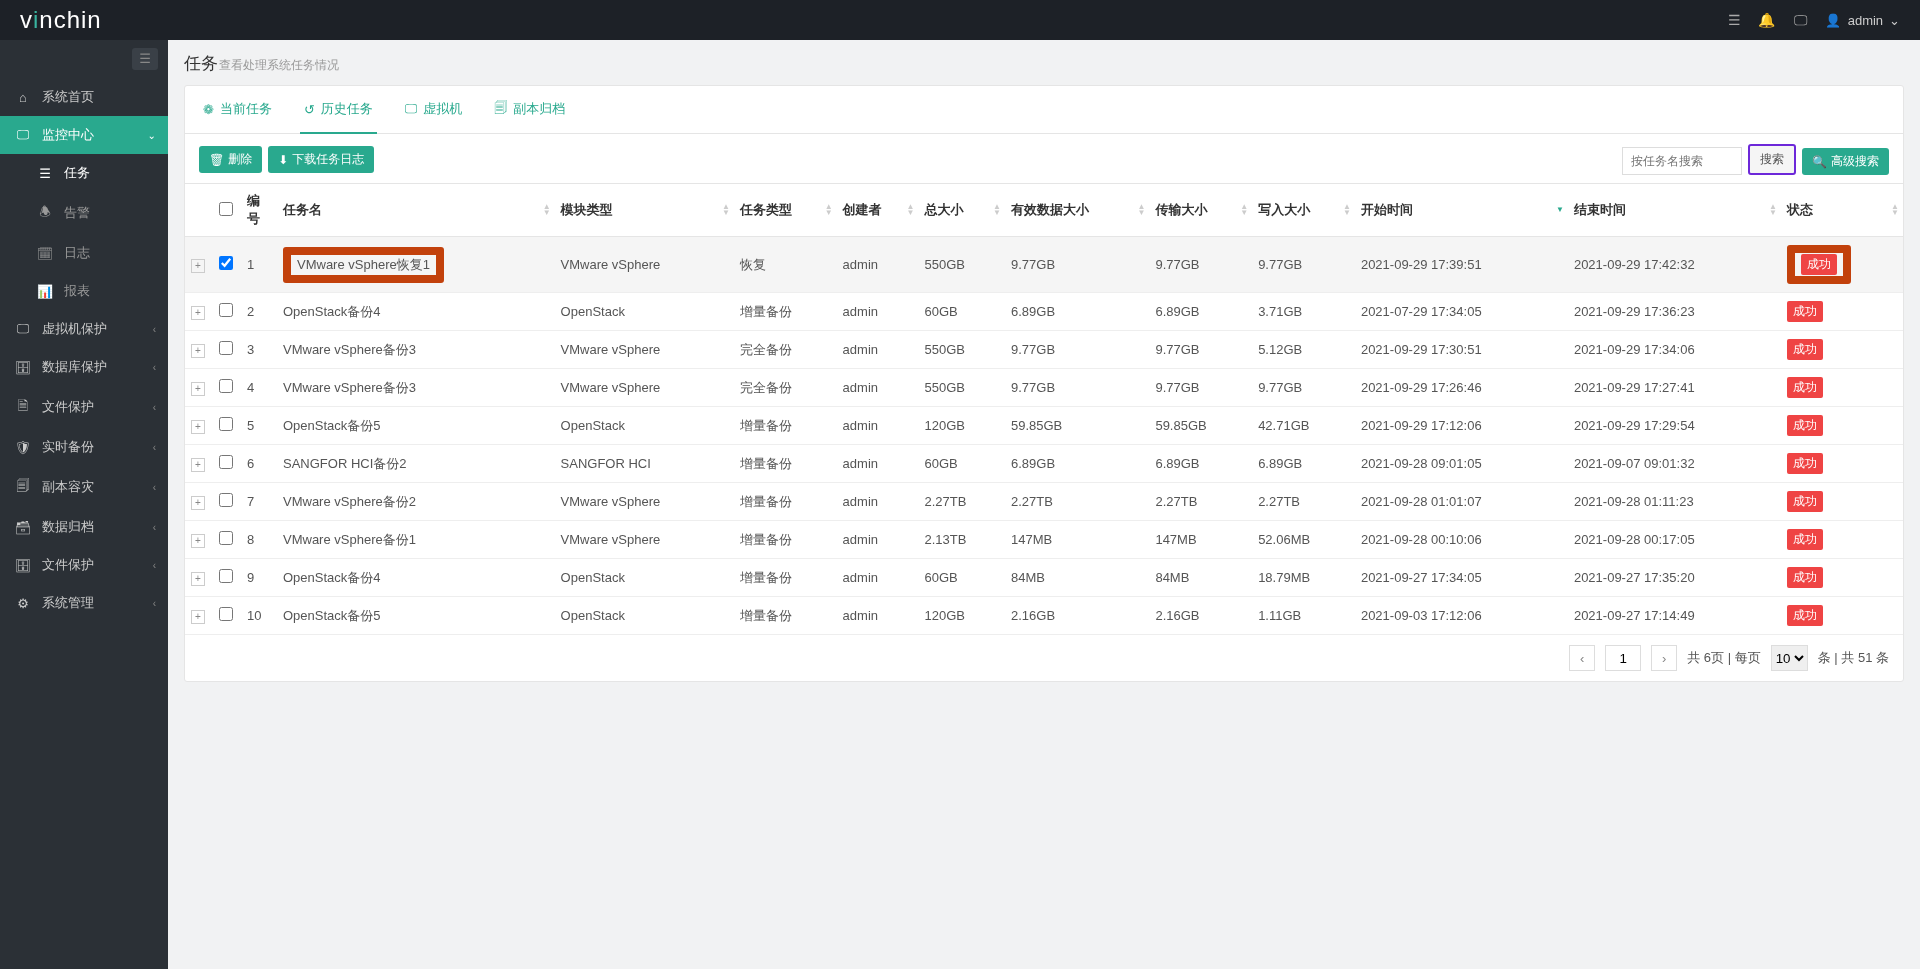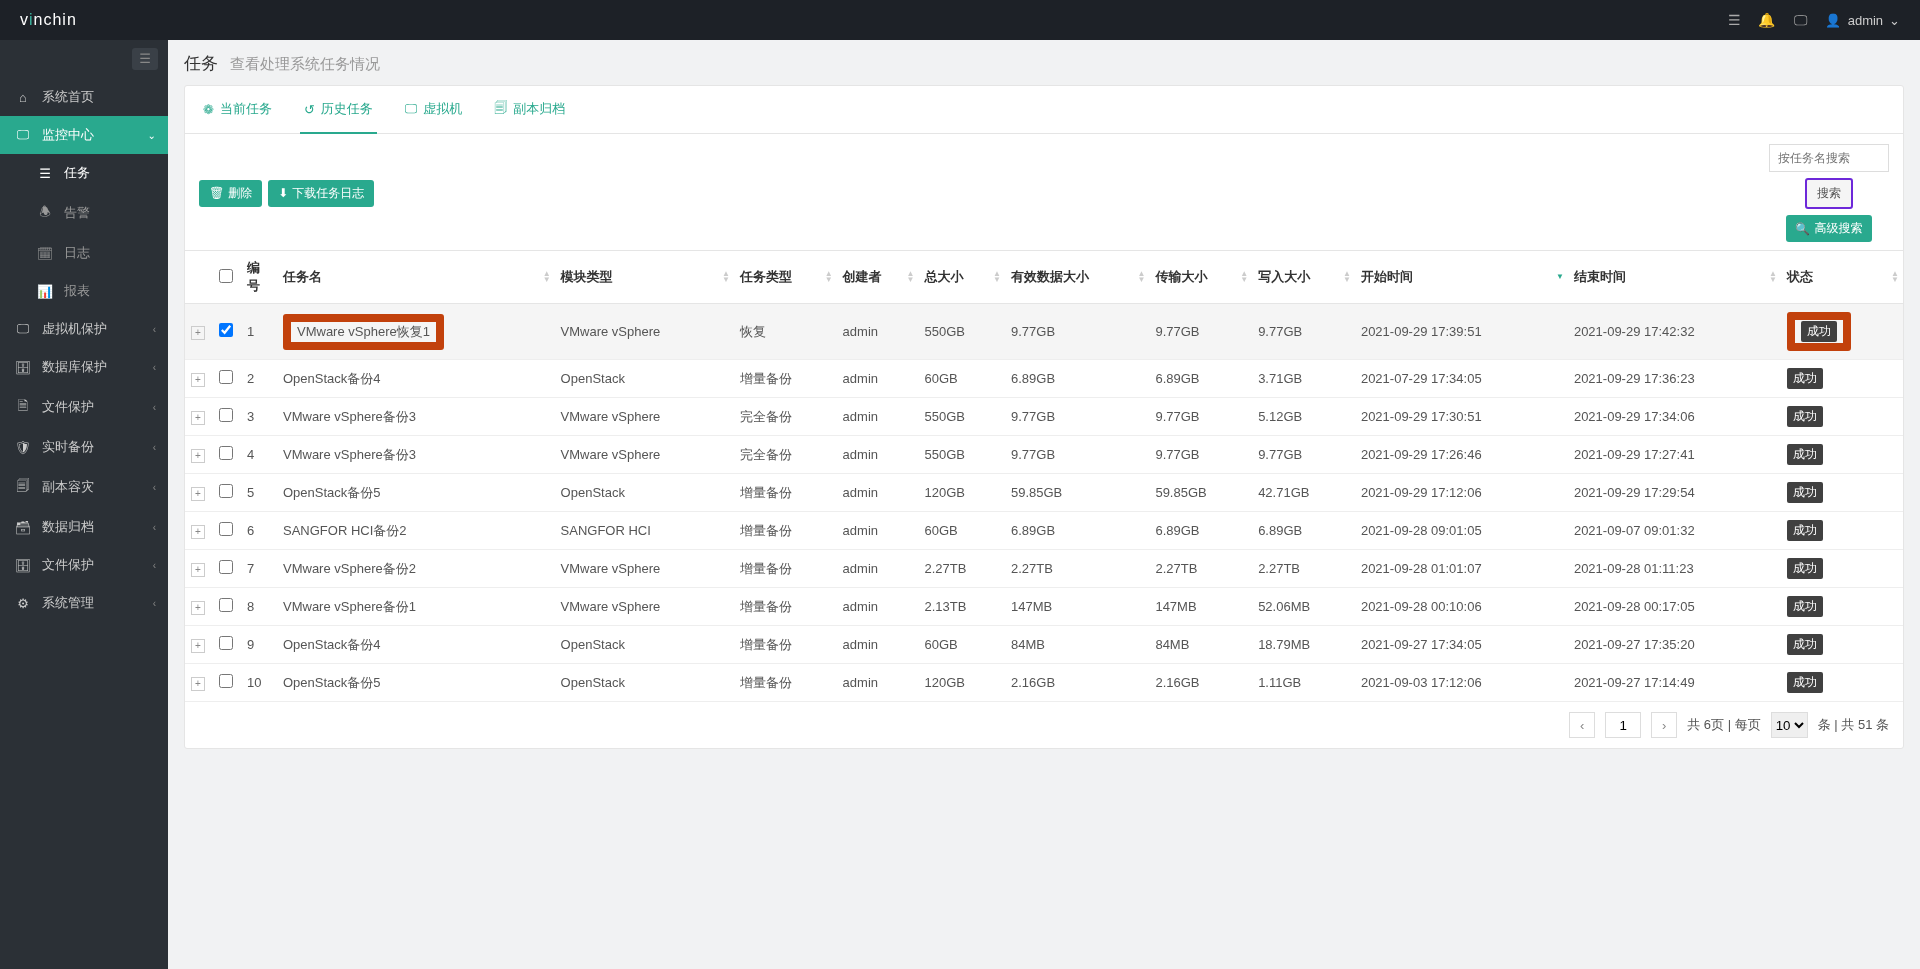--- a/index.html
+++ b/index.html
@@ -1,55 +1,55 @@
 <!DOCTYPE html>
 <html><head>
 <meta charset="utf-8">
 <style>
 * { margin: 0; padding: 0; box-sizing: border-box; }
 body { font-family: "Microsoft YaHei", Arial, sans-serif; font-size: 13px; background: #f1f2f3; color: #333; }
 .header { height: 40px; background: #1d2127; display: flex; align-items: center; justify-content: space-between; padding: 0 20px; }
-.logo { color: #fff; font-size: 16px; font-weight: 300; letter-spacing: 1px; font-family: Arial; }
+.logo { color: #fff; font-size: 24px; font-weight: 300; letter-spacing: 1px; font-family: Arial; }
 .logo .i { color: #39b4a0; }
 .header-right { display: flex; align-items: center; gap: 18px; color: #ccc; }
 .header-right .hicon { cursor: pointer; color: #aaa; font-size: 14px; }
 .user-menu { display: flex; align-items: center; gap: 6px; cursor: pointer; color: #ccc; }
 .container { display: flex; height: calc(100vh - 40px); }
 .sidebar { width: 168px; background: #2b3036; color: #ccc; overflow-y: auto; flex-shrink:0; }
 .sidebar .toggle-row { text-align: right; padding: 8px 10px; }
 .sidebar .toggle-btn { display:inline-block; width:26px; height:22px; background:#3a4047; border-radius:3px; text-align:center; line-height:22px; color:#888; cursor:pointer; }
 .menu-item { display: flex; align-items: center; padding: 10px 14px; cursor: pointer; color: #ccc; position: relative; }
 .menu-item.active { background: #29a98e; color: #fff; }
 .menu-item .micon { width: 18px; margin-right: 10px; text-align:center; }
 .menu-item .chev { position: absolute; right: 12px; font-size: 10px; color: #888; }
 .menu-item.active .chev { color: #fff; }
 .submenu .menu-item { padding-left: 36px; color: #999; }
 .submenu .menu-item.sub-active { color: #fff; }
 .main { flex: 1; padding: 12px 16px; overflow: auto; }
 .page-title { font-size: 17px; color: #333; margin-bottom: 10px; font-weight: 400; }
-.page-title .sub { font-size: 15px; color: #999; margin-left: 12px; }
+.page-title .sub { font-size: 12px; color: #999; margin-left: 1px; }
 .panel { background: #fff; border: 1px solid #e5e5e5; border-radius: 3px; }
 .tabs { border-bottom: 1px solid #e5e5e5; padding: 0 14px; display: flex; gap: 24px; }
 .tab { padding: 12px 4px; cursor: pointer; color: #29a98e; display: flex; align-items: center; gap: 6px; border-bottom: 2px solid transparent; margin-bottom: -1px; }
 .tab.active { border-bottom-color: #29a98e; font-weight: 500; }
 .toolbar { padding: 10px 14px 8px; display: flex; justify-content: space-between; align-items: center; }
 .toolbar-left { display: flex; gap: 6px; }
 .btn { display: inline-flex; align-items: center; gap: 4px; padding: 5px 10px; border-radius: 3px; cursor: pointer; font-size: 12px; border: none; color: #fff; }
 .btn-green { background: #29a98e; }
 .btn-gray { background: #f5f5f5; color: #555; border: 2px solid #6d28d9; }
-.toolbar-right { display: flex; gap: 6px; align-items: center; flex-direction: column; }
+.toolbar-right { display: flex; gap: 6px; align-items: flex-end; }
 .search-input { height: 28px; border: 1px solid #ddd; padding: 0 8px; width: 120px; font-size:12px; }
 table { width: 100%; border-collapse: collapse; }
 th { background: #fff; text-align: left; padding: 8px 6px; border-bottom: 1px solid #e5e5e5; border-top: 1px solid #e5e5e5; color: #333; font-weight: 600; font-size: 13px; position: relative; }
 th .sort { position:absolute; right:4px; top:50%; transform:translateY(-50%); color:#ccc; font-size:8px; line-height:6px; }
 td { padding: 8px 6px; border-bottom: 1px solid #eee; color: #555; font-size: 13px; }
 tr.row-selected td { background: #f5f5f5; }
 .expand-btn { width: 14px; height: 14px; border: 1px solid #ccc; display: inline-flex; align-items: center; justify-content: center; font-size: 10px; cursor: pointer; color: #888; line-height:1; }
 .checkbox { width: 14px; height: 14px; }
-.status-badge { background: #404040; color: #fff; padding: 2px 6px; border-radius: 2px; font-size: 12px; display: inline-block; }
+.status-badge { background: #ef4444; color: #fff; padding: 2px 6px; border-radius: 2px; font-size: 12px; display: inline-block; }
 .highlight-red { border: 8px solid #c2410c; padding: 1px 6px; border-radius: 3px; display: inline-block; }
 .pagination { display: flex; justify-content: flex-end; align-items: center; gap: 10px; padding: 10px 14px; color: #555; font-size: 13px; }
 .pg-btn { border: 1px solid #ddd; background: #fff; width: 26px; height: 26px; display: inline-flex; align-items: center; justify-content: center; cursor: pointer; color: #888; }
 .pg-input { width: 36px; height: 26px; text-align: center; border: 1px solid #ddd; }
 .pg-select { height: 26px; border: 1px solid #ddd; }
 td.col-expand, th.col-expand { width:24px; text-align:center; }
 td.col-check, th.col-check { width:30px; text-align:center; }
 td.col-num, th.col-num { width:36px; }
 </style>
 </head>

